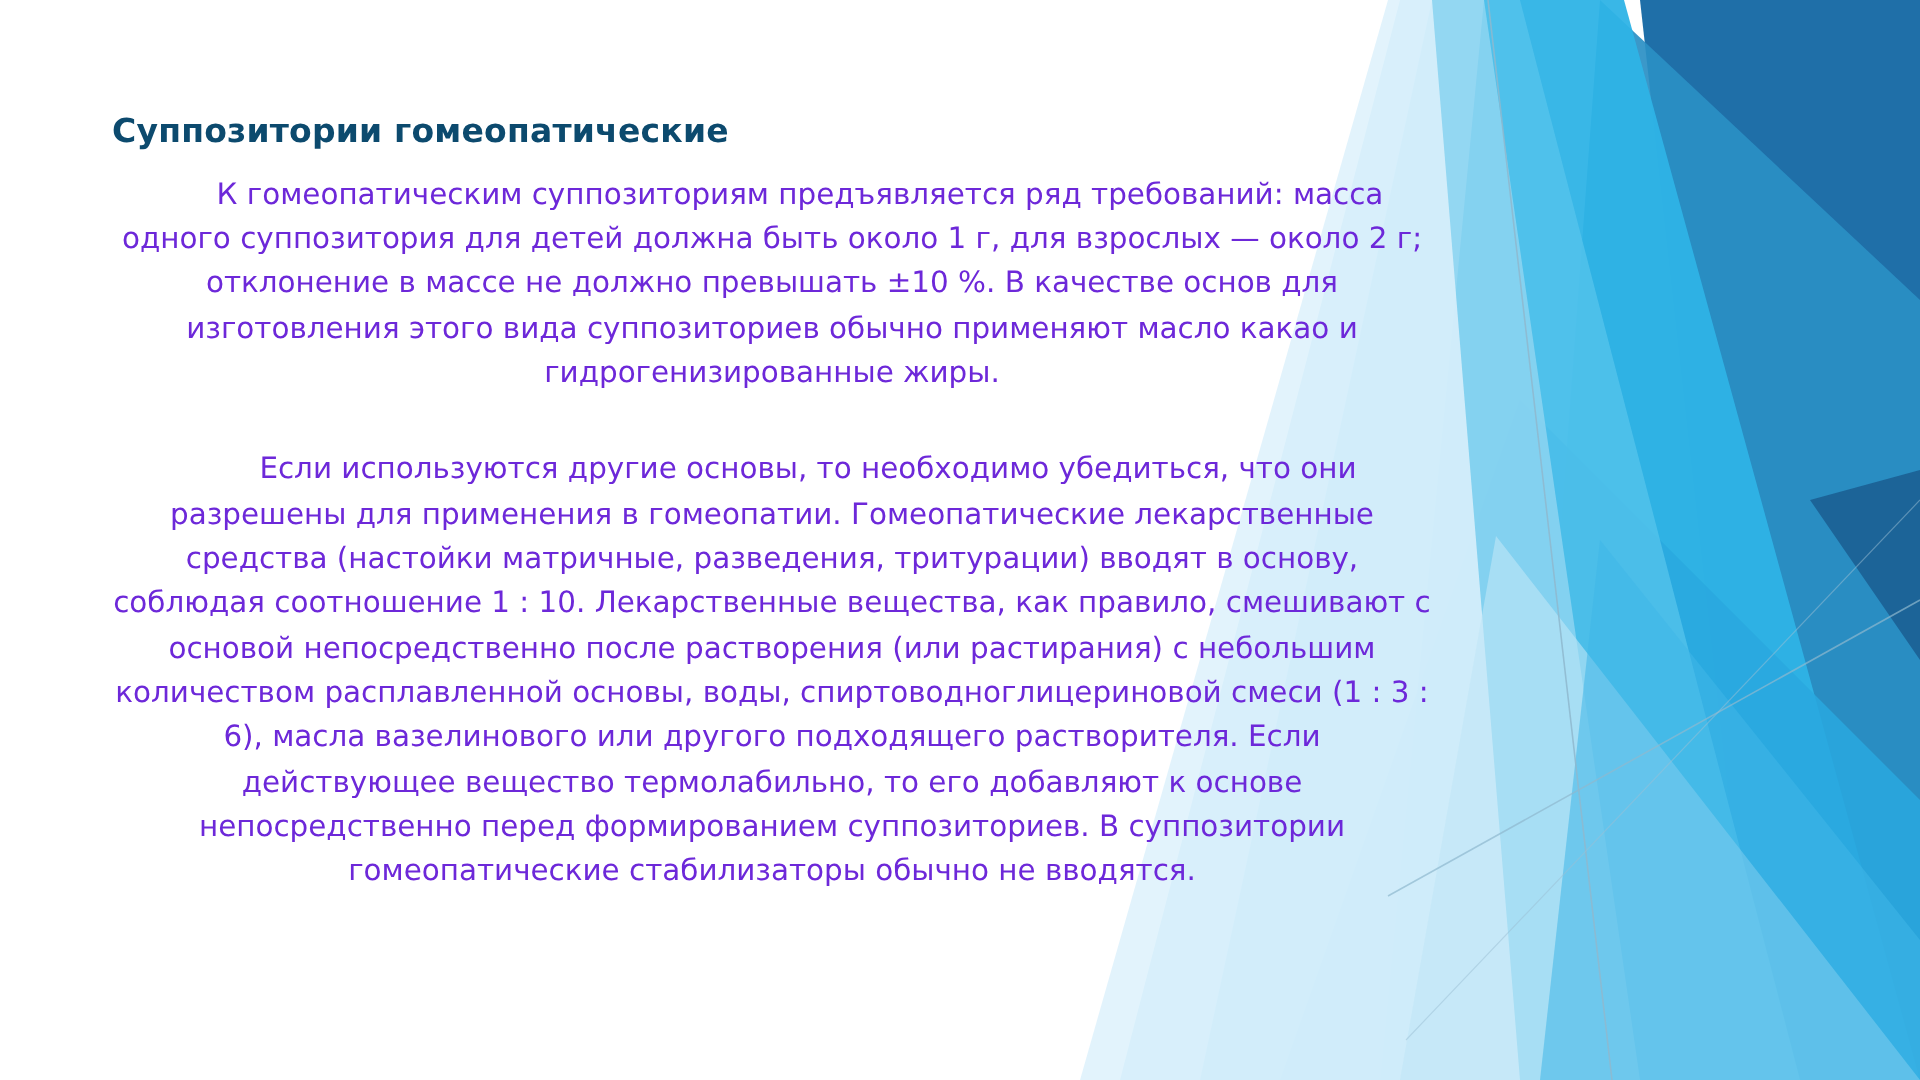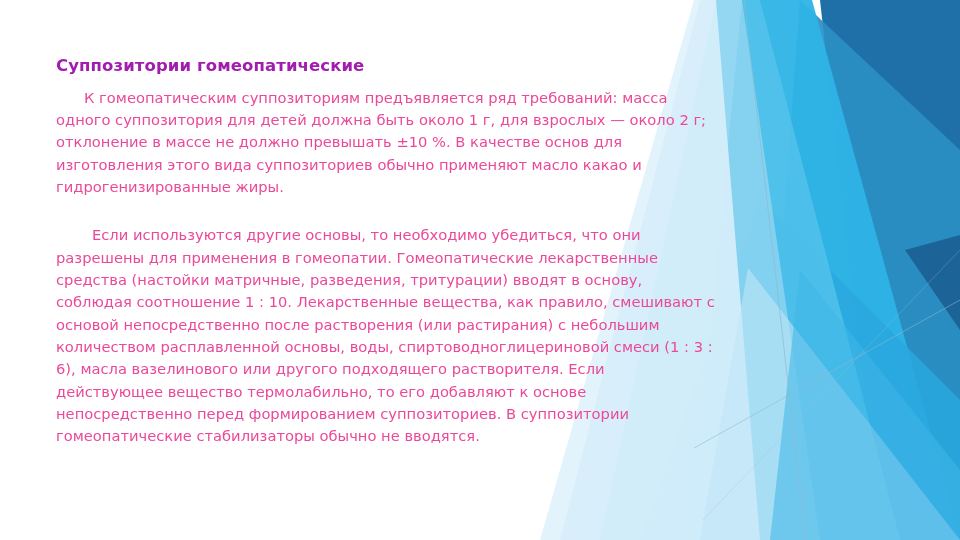--- a/index.html
+++ b/index.html
@@ -30,32 +30,32 @@
   #content {
     position: absolute;
     left: 56px;
     top: 56px;
     width: 660px;
   }
 
   #slide-title {
     font-size: 16.5px;
     font-weight: bold;
-    color: #a21caf;
+    color: #0c4a6e;
     letter-spacing: 0.1px;
     margin: 0 0 10px 0;
     line-height: 1.25;
   }
 
   .body-para {
     font-size: 14.7px;
-    color: #ec4899;
+    color: #6d28d9;
     line-height: 1.52;
     margin: 0 0 9px 0;
-    text-align: left;
+    text-align: center;
     text-indent: 28px;
     white-space: pre-wrap;
   }
   .body-para.p2 {
     text-indent: 36px;
     margin-top: 26px;
   }
 </style>
 </head>
 <body>

